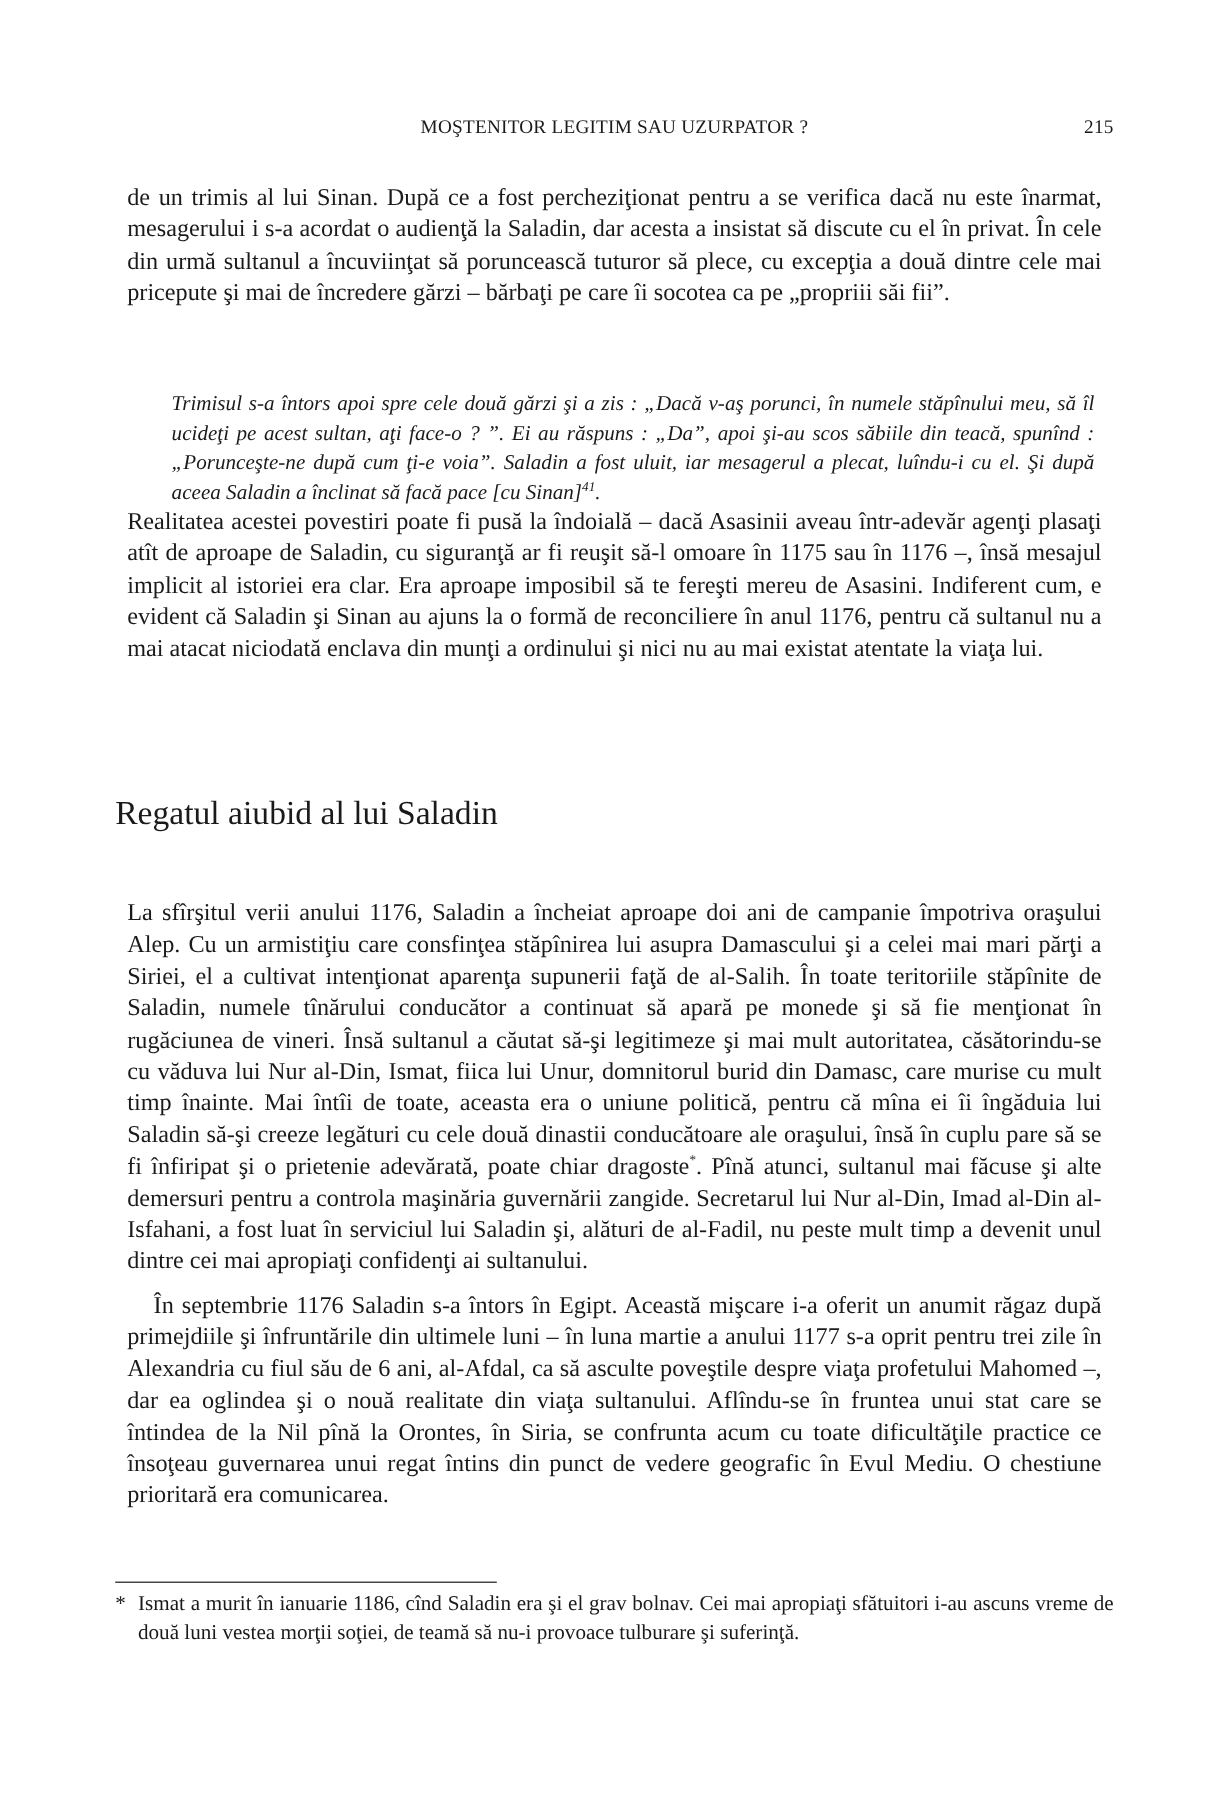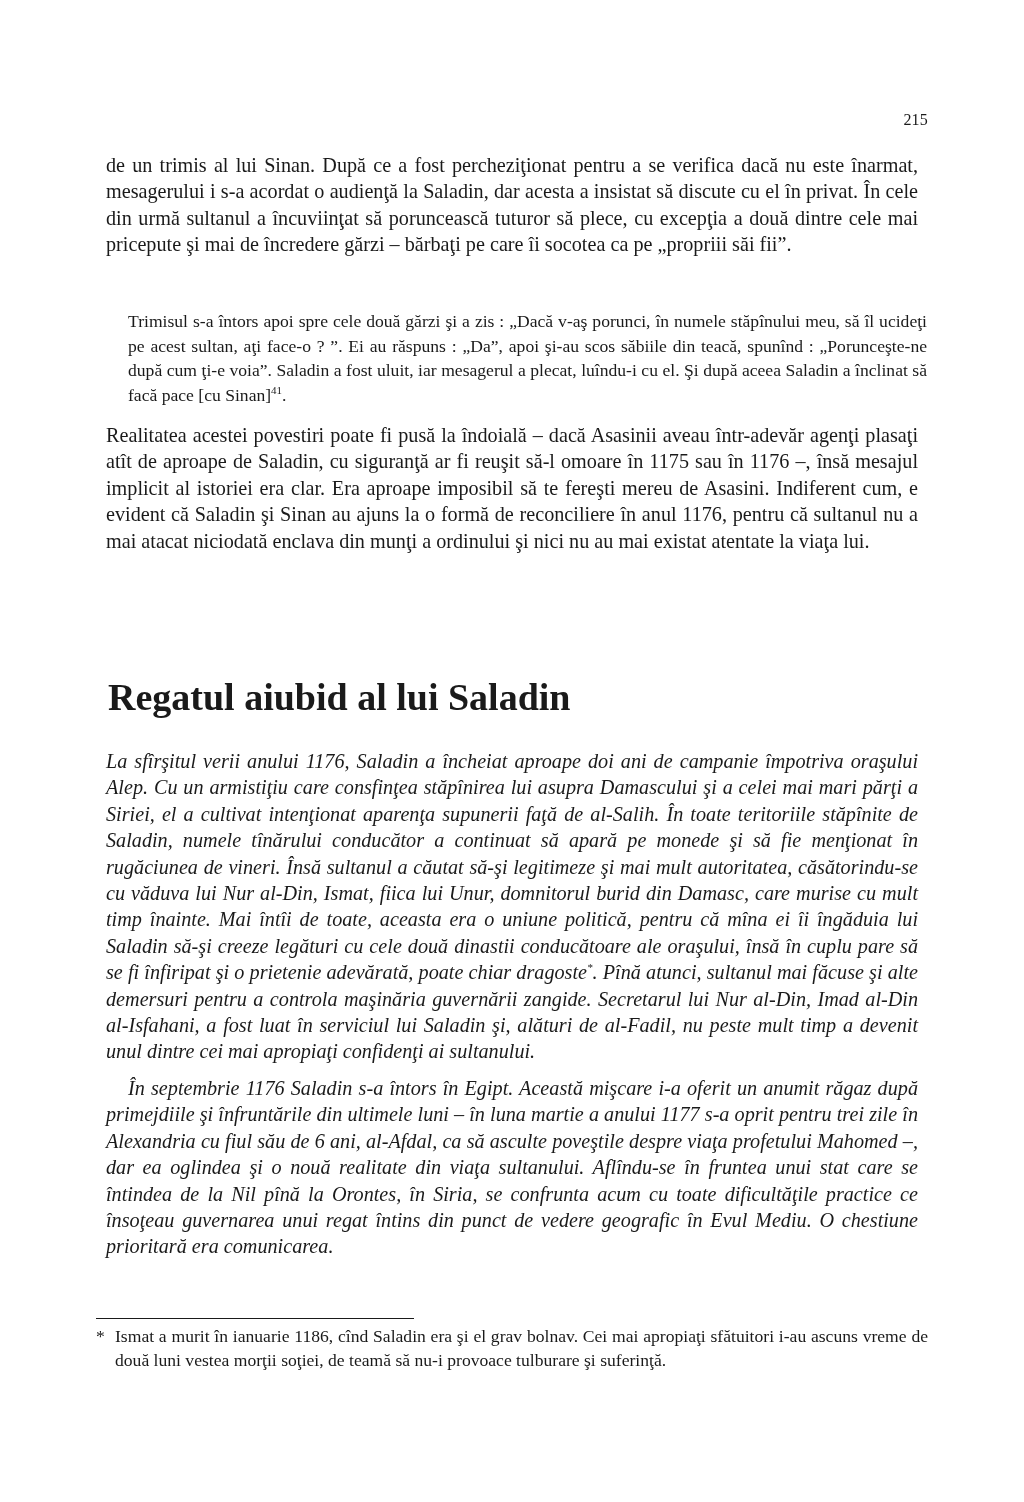--- a/index.html
+++ b/index.html
@@ -5,55 +5,56 @@
     html, body { margin: 0; padding: 0; background: #ffffff; }
     body {
       width: 1024px; height: 1502px; position: relative; overflow: hidden;
       font-family: "Liberation Serif", "DejaVu Serif", serif; color: #1a1a1a;
     }
     .running-head {
       position: absolute; top: 98px; left: 96px; width: 832px; height: 24px;
       font-size: 16px; letter-spacing: 0.2px;
     }
     .running-head .title { position: absolute; left: 0; right: 0; text-align: center; top: 0; }
-    .running-head .pageno { position: absolute; right: 0; top: 13px; text-align: center; }
+    .running-head .pageno { position: absolute; right: 0; top: 0; text-align: center; }
     .body-text {
       position: absolute; left: 96px; width: 832px;
       font-size: 20.2px; line-height: 26.4px; text-align: justify;
       text-align-last: left;
     }
     .body-text p { margin: 10px; }
     .p1 { top: 142px; }
     .quote {
       position: absolute; left: 127px; width: 801px; top: 308px;
       font-size: 17.6px; line-height: 24.6px; text-align: justify;
     }
-    .quote p { margin: 1px; }
+    .quote p { margin: 16px; font-style: italic; }
     .p2 { top: 412px; }
     .section-heading {
-      position: absolute; left: 96px; top: 663px; font-size: 38px; font-weight: bold; margin: 12px;
+      position: absolute; left: 96px; top: 663px; font-size: 28px; font-weight: normal; margin: 0;
     }
-    .p3 { top: 738px; font-style: italic; }
+    .p3 { top: 738px; }
     .p3 .indent { text-indent: 22px; }
     sup { font-size: 11px; line-height: 0; vertical-align: super; }
     .fn-rule {
       position: absolute; left: 96px; top: 1318px; width: 318px; height: 0;
       border-top: 1.3px solid #1a1a1a;
     }
     .footnote {
       position: absolute; left: 96px; width: 832px; top: 1325px;
       font-size: 17.6px; line-height: 23.6px;
     }
     .footnote .mark { position: absolute; left: 0; top: 0; }
     .footnote .fn-text { margin-left: 19px; text-align: justify; }
   </style>
 </head>
 <body>
 
 <header class="running-head">
+  <span class="title">MOŞTENITOR LEGITIM SAU UZURPATOR ?</span>
   <span class="pageno">215</span>
 </header>
 
 <div class="body-text p1">
   <p>de un trimis al lui Sinan. După ce a fost percheziţionat pentru a se verifica dacă nu este înarmat, mesagerului i s-a acordat o audienţă la Saladin, dar acesta a insistat să discute cu el în privat. În cele din urmă sultanul a încuviinţat să poruncească tuturor să plece, cu excepţia a două dintre cele mai pricepute şi mai de încredere gărzi – bărbaţi pe care îi socotea ca pe „propriii săi fii”.</p>
 </div>
 
 <blockquote class="quote" style="margin:0;">
   <p><span>Trimisul s-a întors apoi spre cele două gărzi şi a zis : „Dacă v-aş porunci, în numele stăpînului meu, să îl ucideţi pe acest sultan, aţi face-o ? ”. Ei au răspuns : „Da”, apoi şi-au scos săbiile din teacă, spunînd : „Porunceşte-ne după cum ţi-e voia”. Saladin a fost uluit, iar mesagerul a plecat, luîndu-i cu el. Şi după aceea Saladin a înclinat să facă pace [cu Sinan]</span><sup>41</sup><span>.</span></p>
 </blockquote>

